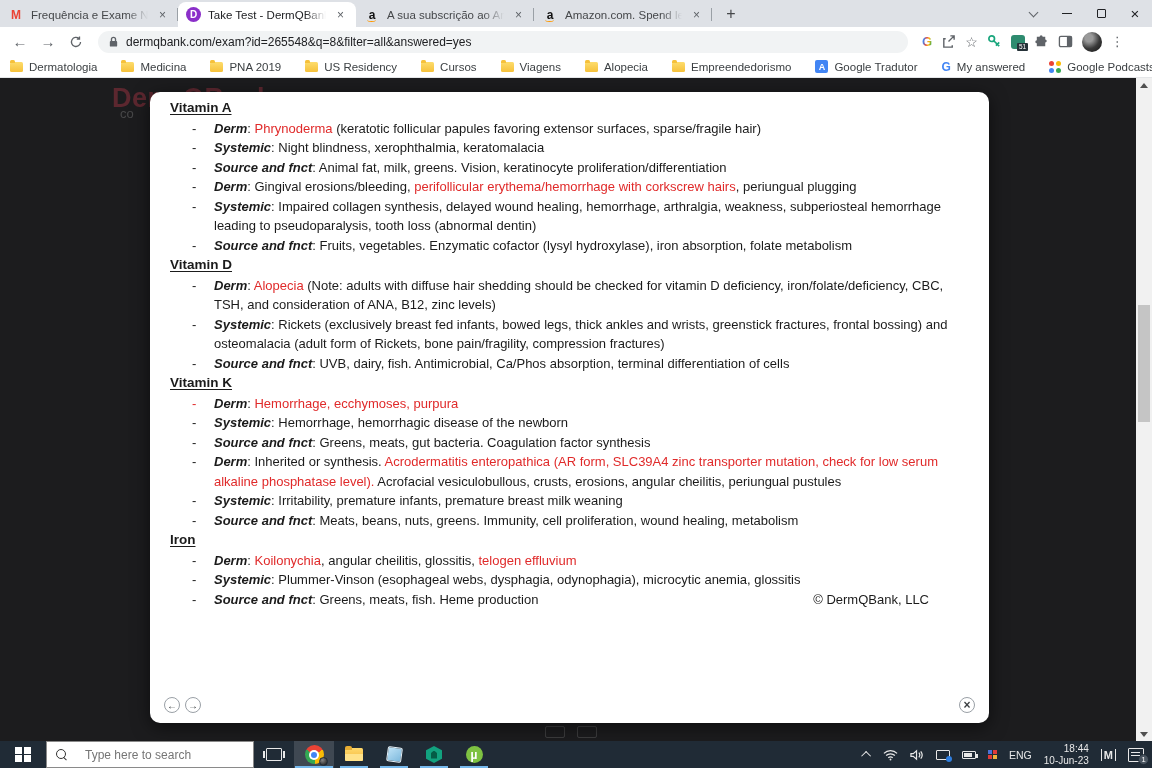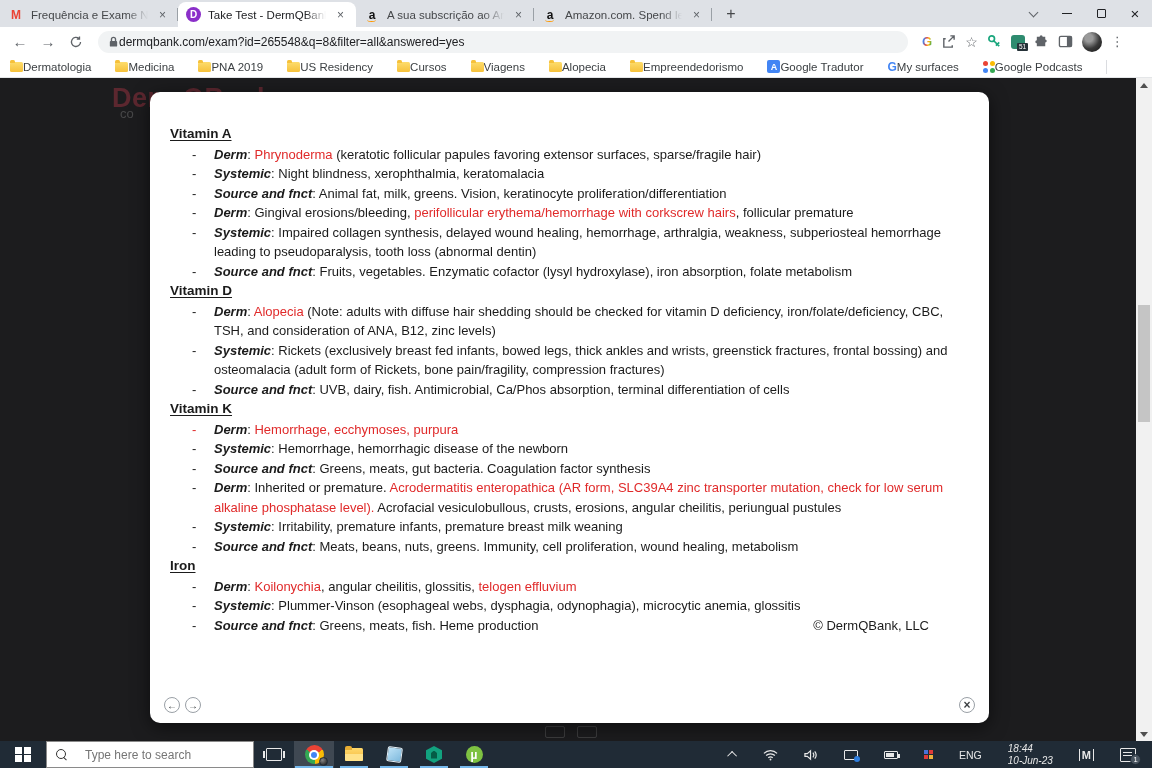--- a/index.html
+++ b/index.html
@@ -23,33 +23,33 @@
   .winctl { position:absolute; right:0; top:0; height:27px; display:flex; align-items:center; }
   .winbtn { width:34px; height:27px; display:flex; align-items:center; justify-content:center; color:#202124; }
   .chev-dn { width:7px; height:7px; border-right:1.4px solid #5f6368; border-bottom:1.4px solid #5f6368; transform:rotate(45deg); margin-top:-3px; }
   .ico-min { width:10px; height:1.4px; background:#202124; }
   .ico-max { width:9px; height:9px; border:1.2px solid #202124; border-radius:1px; }
   .ico-close { font-size:15px; font-weight:400; }
 
   
   .toolbar { position:absolute; left:0; top:27px; width:1152px; height:29px; background:#fff; display:flex; align-items:center; padding:0 8px; gap:4px; }
   .navbtn { width:24px; height:24px; display:flex; align-items:center; justify-content:center; color:#5f6368; font-size:15px; }
-  .omnibox { flex:1; height:22px; margin:0 6px; background:#f1f3f4; border-radius:11px; display:flex; align-items:center; padding:0 10px; max-width:810px; }
+  .omnibox { flex:1; height:22px; margin:0 6px; background:#f1f3f4; border-radius:11px; display:flex; align-items:center; padding:0 10px; gap:7px; max-width:810px; }
   .url { font-size:12px; color:#202124; white-space:nowrap; overflow:hidden; }
   .tb-right { display:flex; align-items:center; gap:9px; margin-left:4px; }
   .gmulti { font-weight:700; font-size:13px; background:linear-gradient(100deg,#4285f4 20%,#ea4335 45%,#fbbc05 65%,#34a853 90%); -webkit-background-clip:text; background-clip:text; color:#4285f4; -webkit-text-fill-color:transparent; }
   .star { color:#5f6368; font-size:14px; line-height:1; }
   .ext-51 { position:relative; width:14px; height:14px; background:#2e8b6f; border-radius:3px; }
   .ext-51 .badge51 { position:absolute; right:-3px; bottom:-2px; background:#263238; color:#fff; font-size:6.5px; padding:0 1.5px; border-radius:1px; line-height:8px; }
   .avatar { width:20px; height:20px; border-radius:50%; background:radial-gradient(circle at 35% 30%, #9a9a9a 0 20%, #3a3a3a 55%, #111 100%); }
   .kebab { color:#5f6368; font-size:13px; }
 
   
   .bookmarks { position:absolute; left:0; top:56px; width:1152px; height:22px; background:#fff; border-bottom:1px solid #e4e6e8; display:flex; align-items:center; padding:0 10px; gap:24px; font-size:11.5px; color:#3c4043; }
-  .bm { display:flex; align-items:center; gap:0; white-space:nowrap; }
+  .bm { display:flex; align-items:center; gap:6px; white-space:nowrap; }
   .ic-folder { position:relative; width:13px; height:10px; background:linear-gradient(#fddc6c,#f6c13a); border-radius:1.5px; }
   .ic-folder::before { content:""; position:absolute; left:0; top:-2px; width:5px; height:3px; background:#f6c13a; border-radius:1.5px 1.5px 0 0; }
   .ic-translate { width:13px; height:13px; background:#4285f4; border-radius:2px; color:#fff; font-size:9px; font-weight:700; display:flex; align-items:center; justify-content:center; }
   .ic-g { color:#4285f4; font-weight:700; font-size:12px; }
   .ic-podcasts { display:grid; grid-template-columns:5px 5px; grid-template-rows:5px 5px; gap:2px; }
   .ic-podcasts i { border-radius:50%; }
   .bm-sep { width:1px; height:14px; background:#dadce0; }
 
   
   .content { position:absolute; left:0; top:78px; width:1152px; height:663px; background:#1c1c1e; overflow:hidden; }
@@ -60,21 +60,21 @@
 
   
   .scrollbar { position:absolute; right:0; top:0; width:16px; height:663px; background:#f1f1f1; }
   .sb-arrow { position:absolute; left:0; width:16px; height:14px; display:flex; align-items:center; justify-content:center; }
   .sb-up { top:0; } .sb-dn { bottom:0; }
   .tri-up { width:0; height:0; border-left:4px solid transparent; border-right:4px solid transparent; border-bottom:5px solid #505050; }
   .tri-dn { width:0; height:0; border-left:4px solid transparent; border-right:4px solid transparent; border-top:5px solid #505050; }
   .sb-thumb { position:absolute; left:2px; top:227px; width:12px; height:117px; background:#c5c5c5; }
 
   
-  .card { position:absolute; left:150px; top:14px; width:839px; height:631px; background:#fff; border-radius:10px; box-shadow:0 4px 18px rgba(0,0,0,.55); padding:32px 24px 0 20px; color:#1b1b1b; }
+  .card { position:absolute; left:150px; top:14px; width:839px; height:631px; background:#fff; border-radius:10px; box-shadow:0 4px 18px rgba(0,0,0,.55); padding:6px 24px 0 20px; color:#1b1b1b; }
   .sec-title { font-size:13.5px; font-weight:700; text-decoration:underline; text-underline-offset:2px; line-height:20.5px; }
   .bullet { display:flex; font-size:13px; line-height:19.5px; }
   .dash { flex:none; width:22px; margin-left:22px; }
   .btext { flex:1; }
   .lead { font-weight:700; font-style:italic; }
   .red { color:#e02a2a; }
   .bullet-right { float:right; color:#1b1b1b; margin-right:36px; }
   .card-footer { position:absolute; left:0; bottom:10px; width:100%; padding:0 14px; display:flex; align-items:center; }
   .cbtn { width:16px; height:16px; border:1px solid #9aa0a6; border-radius:50%; display:flex; align-items:center; justify-content:center; font-size:10px; color:#3c4043; background:#fff; margin-right:5px; }
   .cbtn.close-x { margin-left:auto; margin-right:0; font-size:12px; font-weight:700; }
@@ -101,32 +101,32 @@
   .folder-ic::before { content:""; position:absolute; left:0; top:-2.5px; width:7px; height:4px; background:#e7ad33; border-radius:2px 2px 0 0; }
   .folder-ic::after { content:""; position:absolute; left:0; bottom:0; width:18px; height:7px; background:#ffe28a; border-radius:0 0 1.5px 1.5px; }
   .photos-ic { width:15px; height:15px; background:linear-gradient(135deg,#bfe3f7,#7db9dd); border:1px solid #e8f4fb; transform:rotate(8deg); border-radius:2px; }
   .kasp-ic { width:16px; height:17px; background:#12a27f; clip-path:polygon(50% 0,100% 25%,100% 75%,50% 100%,0 75%,0 25%); display:flex; align-items:center; justify-content:center; }
   .kasp-ic i { width:6px; height:8px; background:#055c46; clip-path:polygon(50% 0,100% 30%,100% 100%,0 100%,0 30%); }
   .ut-ic { width:17px; height:17px; border-radius:50%; background:#7ec242; color:#fff; font-weight:700; font-size:12px; display:flex; align-items:center; justify-content:center; }
   .tv-ic { position:relative; width:16px; height:13px; border:1.3px solid #e8e8e8; border-radius:1px; }
   .tv-ic::before { content:""; position:absolute; left:-4px; top:2px; width:2px; height:7px; background:#e8e8e8; }
   .tv-ic::after { content:""; position:absolute; right:-4px; top:2px; width:2px; height:7px; background:#e8e8e8; }
 
-  .tray { margin-left:auto; display:flex; align-items:center; gap:26px; padding-right:16px; color:#e8e8e8; }
+  .tray { margin-left:auto; display:flex; align-items:center; gap:12px; padding-right:8px; color:#e8e8e8; }
   .chev-up { width:7px; height:7px; border-left:1.5px solid #e8e8e8; border-top:1.5px solid #e8e8e8; transform:rotate(45deg) translateY(2px); }
   .battery { position:relative; width:14px; height:8px; border:1px solid #e8e8e8; border-radius:1px; }
   .battery::before { content:""; position:absolute; left:1px; top:1px; bottom:1px; width:8px; background:#e8e8e8; }
   .battery::after { content:""; position:absolute; right:-3px; top:2px; width:2px; height:4px; background:#e8e8e8; }
   .tablet-ic { position:relative; width:14px; height:10px; border:1.2px solid #e8e8e8; border-radius:1px; }
   .tablet-ic::after { content:""; position:absolute; right:-3px; bottom:-3px; width:6px; height:6px; border-radius:50%; background:#2f7fe0; }
   .dots-ic { display:grid; grid-template-columns:4px 4px; grid-template-rows:4px 4px; gap:1.5px; }
   .dots-ic i:nth-child(1){background:#4a72d8;} .dots-ic i:nth-child(2){background:#e03a3a;}
   .dots-ic i:nth-child(3){background:#e03a3a;} .dots-ic i:nth-child(4){background:#f0b23c;}
   .lang { font-size:10.5px; }
-  .clock { font-size:10px; line-height:11.5px; text-align:left;font-style:italic; }
+  .clock { font-size:10px; line-height:11.5px; text-align:right; }
   .m-ic { font-size:11px; font-weight:700; border-left:1.5px solid #e8e8e8; border-right:1.5px solid #e8e8e8; padding:0 2px; line-height:12px; }
   .action { position:relative; width:16px; height:14px; border:1.3px solid #e8e8e8; border-radius:1px; }
   .action::before { content:""; position:absolute; left:2px; top:3px; width:9px; height:1.3px; background:#e8e8e8; box-shadow:0 3px 0 #e8e8e8; }
   .action .abadge { position:absolute; right:-6px; bottom:-4px; width:11px; height:11px; border-radius:50%; background:#4a5560; color:#fff; font-size:7.5px; display:flex; align-items:center; justify-content:center; border:1px solid #202b36; }
 
   svg.line { stroke:#5f6368; fill:none; stroke-width:1.5; }
   svg.traysvg { stroke:#e8e8e8; fill:none; stroke-width:1.3; }
 </style>
 </head>
 <body>
@@ -241,21 +241,21 @@
     <span class="bm">
         <span class="ic-folder"></span>
         <span>Empreendedorismo</span>
       </span>
     <span class="bm">
         <span class="ic-translate">A</span>
         <span>Google Tradutor</span>
       </span>
     <span class="bm">
         <span class="ic-g">G</span>
-        <span>My surfaces</span>
+        <span>My answered</span>
       </span>
     <span class="bm">
         <span class="ic-podcasts">
           <i style="background:#ea4335"></i>
           <i style="background:#fbbc05"></i>
           <i style="background:#4285f4"></i>
           <i style="background:#34a853"></i>
         </span>
         <span>Google Podcasts</span>
       </span>
@@ -280,21 +280,21 @@
           <div class="bullet">
             <span class="dash">-</span>
             <span class="btext"><span class="lead">Systemic</span><span>: Night blindness, xerophthalmia, keratomalacia</span></span>
           </div>
           <div class="bullet">
             <span class="dash">-</span>
             <span class="btext"><span class="lead">Source and fnct</span><span>: Animal fat, milk, greens. Vision, keratinocyte proliferation/differentiation</span></span>
           </div>
           <div class="bullet">
             <span class="dash">-</span>
-            <span class="btext"><span class="lead">Derm</span><span>: Gingival erosions/bleeding, </span><span class="red">perifollicular erythema/hemorrhage with corkscrew hairs</span><span>, follicular premature</span></span>
+            <span class="btext"><span class="lead">Derm</span><span>: Gingival erosions/bleeding, </span><span class="red">perifollicular erythema/hemorrhage with corkscrew hairs</span><span>, periungual plugging</span></span>
           </div>
           <div class="bullet">
             <span class="dash">-</span>
             <span class="btext"><span class="lead">Systemic</span><span>: Impaired collagen synthesis, delayed wound healing, hemorrhage, arthralgia, weakness, subperiosteal hemorrhage leading to pseudoparalysis, tooth loss (abnormal dentin)</span></span>
           </div>
           <div class="bullet">
             <span class="dash">-</span>
             <span class="btext"><span class="lead">Source and fnct</span><span>: Fruits, vegetables. Enzymatic cofactor (lysyl hydroxylase), iron absorption, folate metabolism</span></span>
           </div>
           <div class="sec-title">Vitamin D</div>
@@ -318,21 +318,21 @@
           <div class="bullet">
             <span class="dash">-</span>
             <span class="btext"><span class="lead">Systemic</span><span>: Hemorrhage, hemorrhagic disease of the newborn</span></span>
           </div>
           <div class="bullet">
             <span class="dash">-</span>
             <span class="btext"><span class="lead">Source and fnct</span><span>: Greens, meats, gut bacteria. Coagulation factor synthesis</span></span>
           </div>
           <div class="bullet">
             <span class="dash">-</span>
-            <span class="btext"><span class="lead">Derm</span><span>: Inherited or premature. </span><span class="red">Acrodermatitis enteropathica (AR form, SLC39A4 zinc transporter mutation, check for low serum alkaline phosphatase level).</span><span> Acrofacial vesiculobullous, crusts, erosions, angular cheilitis, periungual pustules</span></span>
+            <span class="btext"><span class="lead">Derm</span><span>: Inherited or synthesis. </span><span class="red">Acrodermatitis enteropathica (AR form, SLC39A4 zinc transporter mutation, check for low serum alkaline phosphatase level).</span><span> Acrofacial vesiculobullous, crusts, erosions, angular cheilitis, periungual pustules</span></span>
           </div>
           <div class="bullet">
             <span class="dash">-</span>
             <span class="btext"><span class="lead">Systemic</span><span>: Irritability, premature infants, premature breast milk weaning</span></span>
           </div>
           <div class="bullet">
             <span class="dash">-</span>
             <span class="btext"><span class="lead">Source and fnct</span><span>: Meats, beans, nuts, greens. Immunity, cell proliferation, wound healing, metabolism</span></span>
           </div>
           <div class="sec-title">Iron</div>

